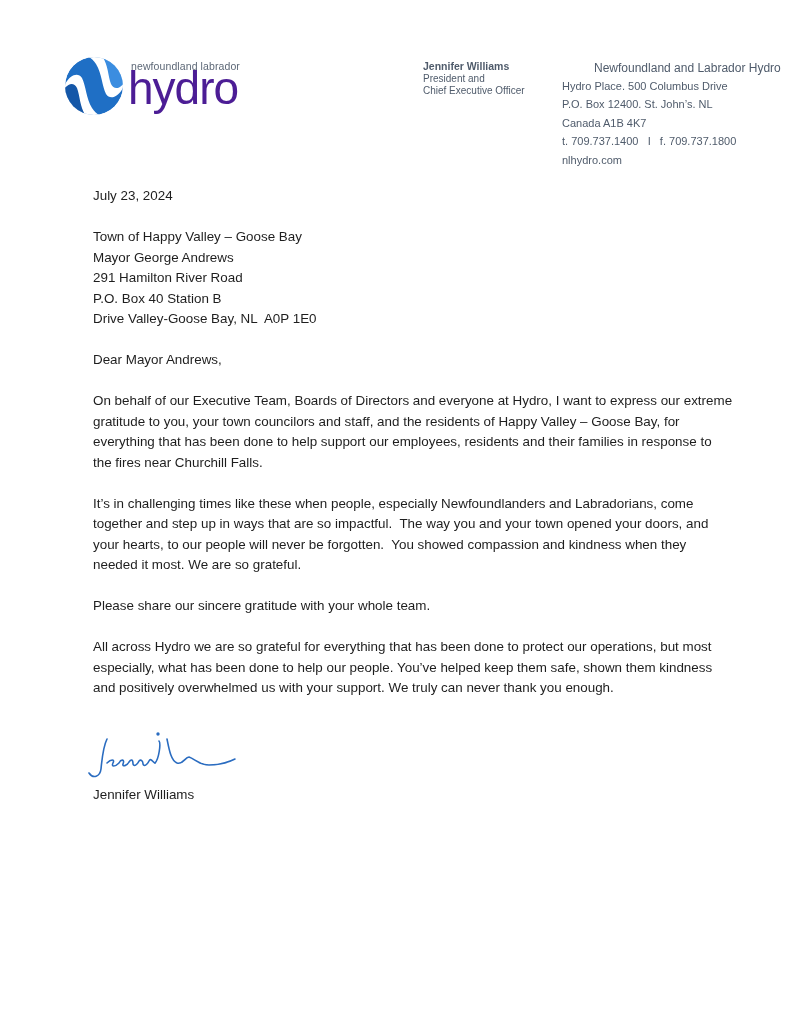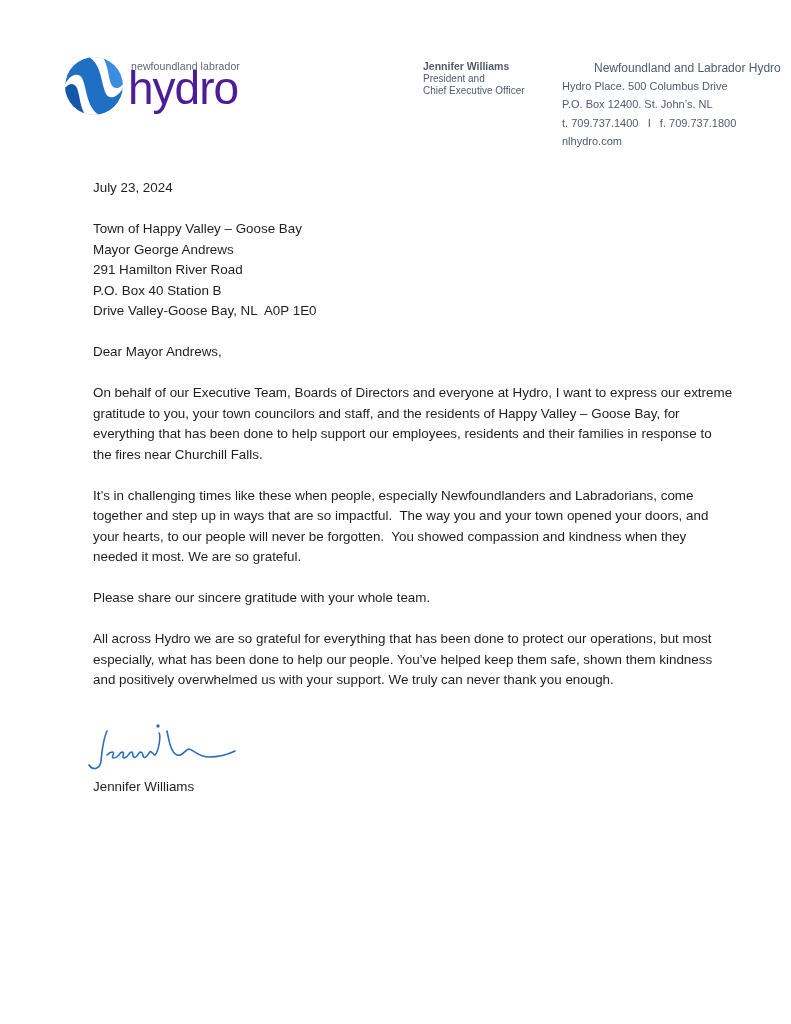--- a/index.html
+++ b/index.html
@@ -76,21 +76,21 @@
       line-height: 18px;
       margin-left: 32px;
     }
     .address-line {
       font-size: 11px;
       line-height: 18.4px;
     }
     .letter-body {
       position: absolute;
       left: 93px;
-      top: 178px;
+      top: 186px;
       width: 640px;
       font-family: "Liberation Sans", sans-serif;
       font-size: 13.4px;
       line-height: 20.5px;
       color: #1e1e1e;
     }
     .letter-body p {
       margin: 0;
     }
     .date { margin-bottom: 20.5px !important; }
@@ -133,20 +133,21 @@
 <div class="exec-block">
   <div class="exec-name">Jennifer Williams</div>
   <div class="exec-title">President and</div>
   <div class="exec-title">Chief Executive Officer</div>
 </div>
 
 <div class="address-block">
   <div class="address-org">Newfoundland and Labrador Hydro</div>
   <div class="address-line">Hydro Place. 500 Columbus Drive</div>
   <div class="address-line">P.O. Box 12400. St. John’s. NL</div>
+  <div class="address-line">Canada A1B 4K7</div>
   <div class="address-line" style="white-space:pre;">t. 709.737.1400   I   f. 709.737.1800</div>
   <div class="address-line">nlhydro.com</div>
 </div>
 
 <div class="letter-body">
   <p class="date">July 23, 2024</p>
 
   <div class="recipient">
     <div class="recipient-line">Town of Happy Valley – Goose Bay</div>
     <div class="recipient-line">Mayor George Andrews</div>

